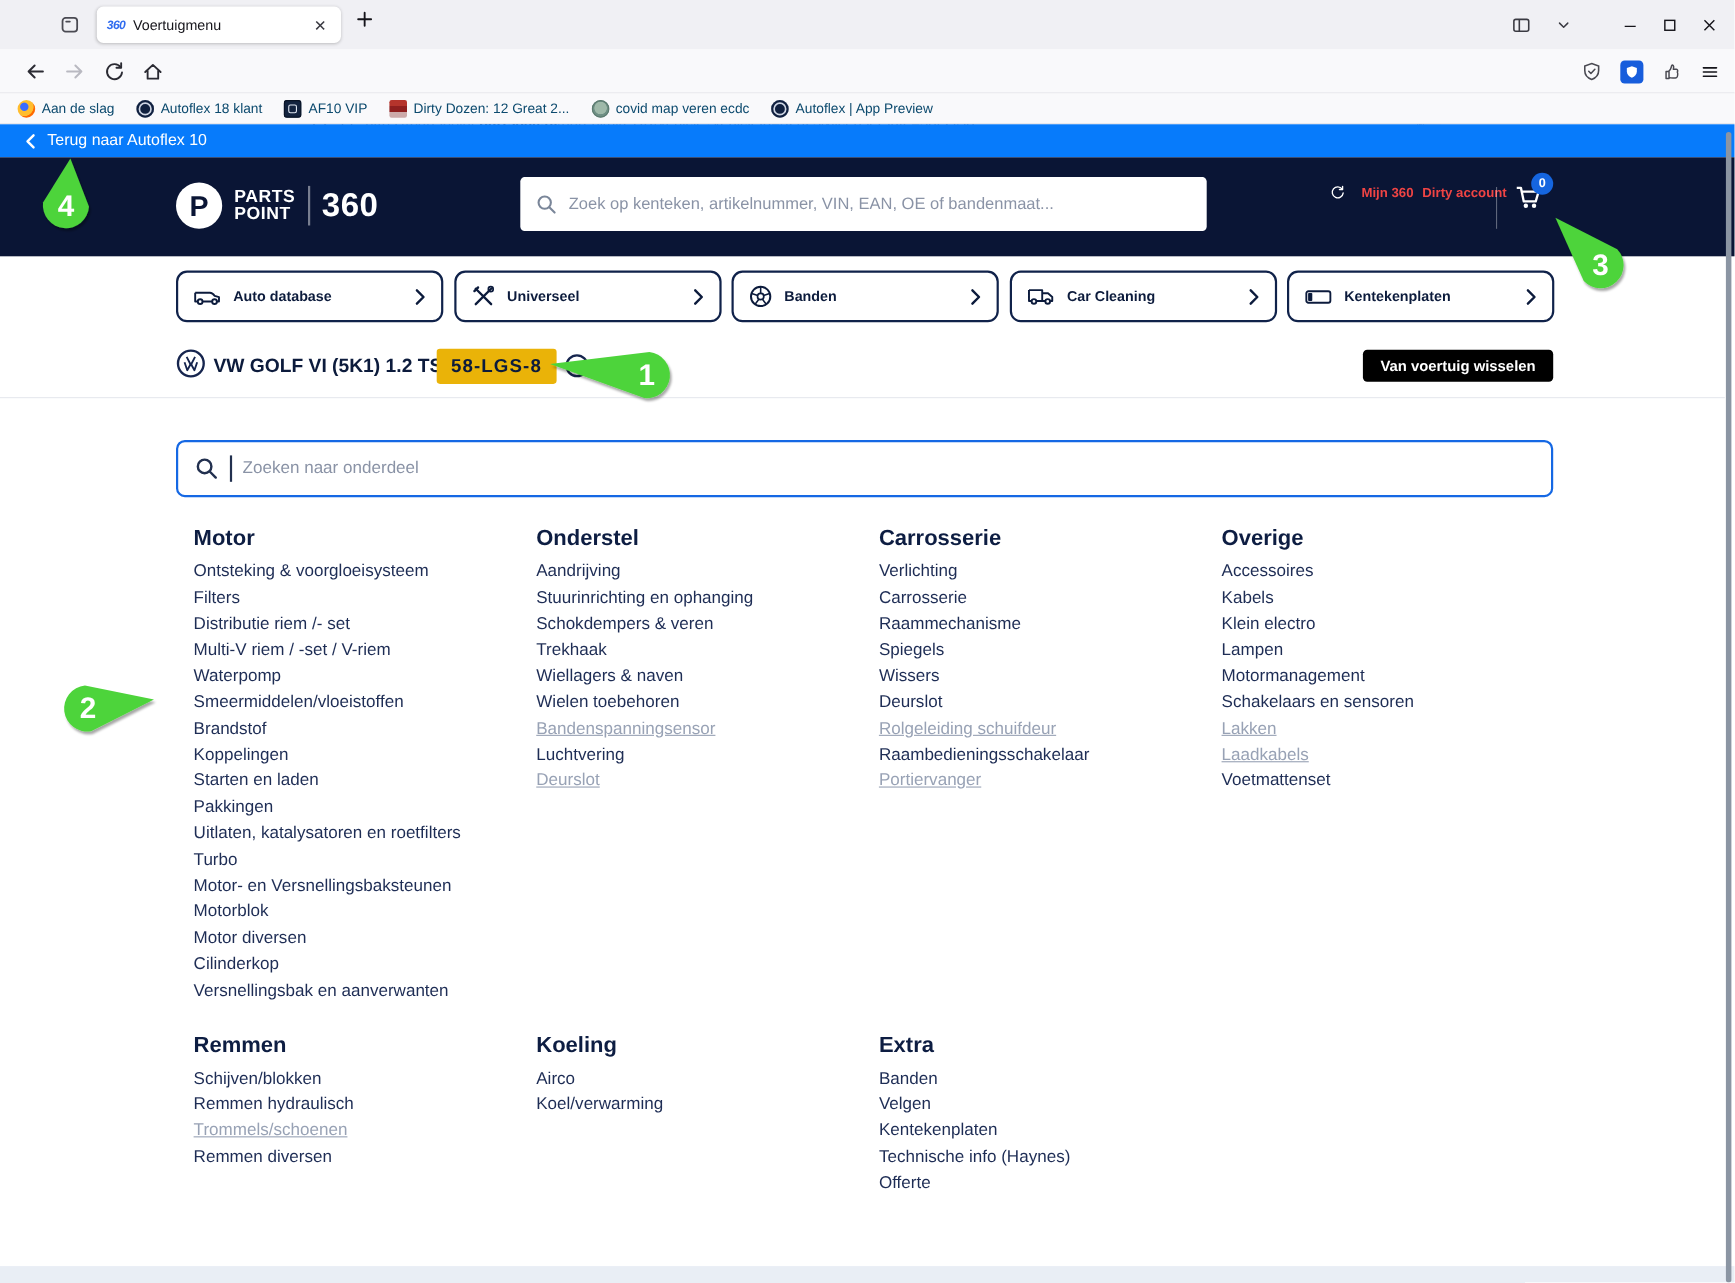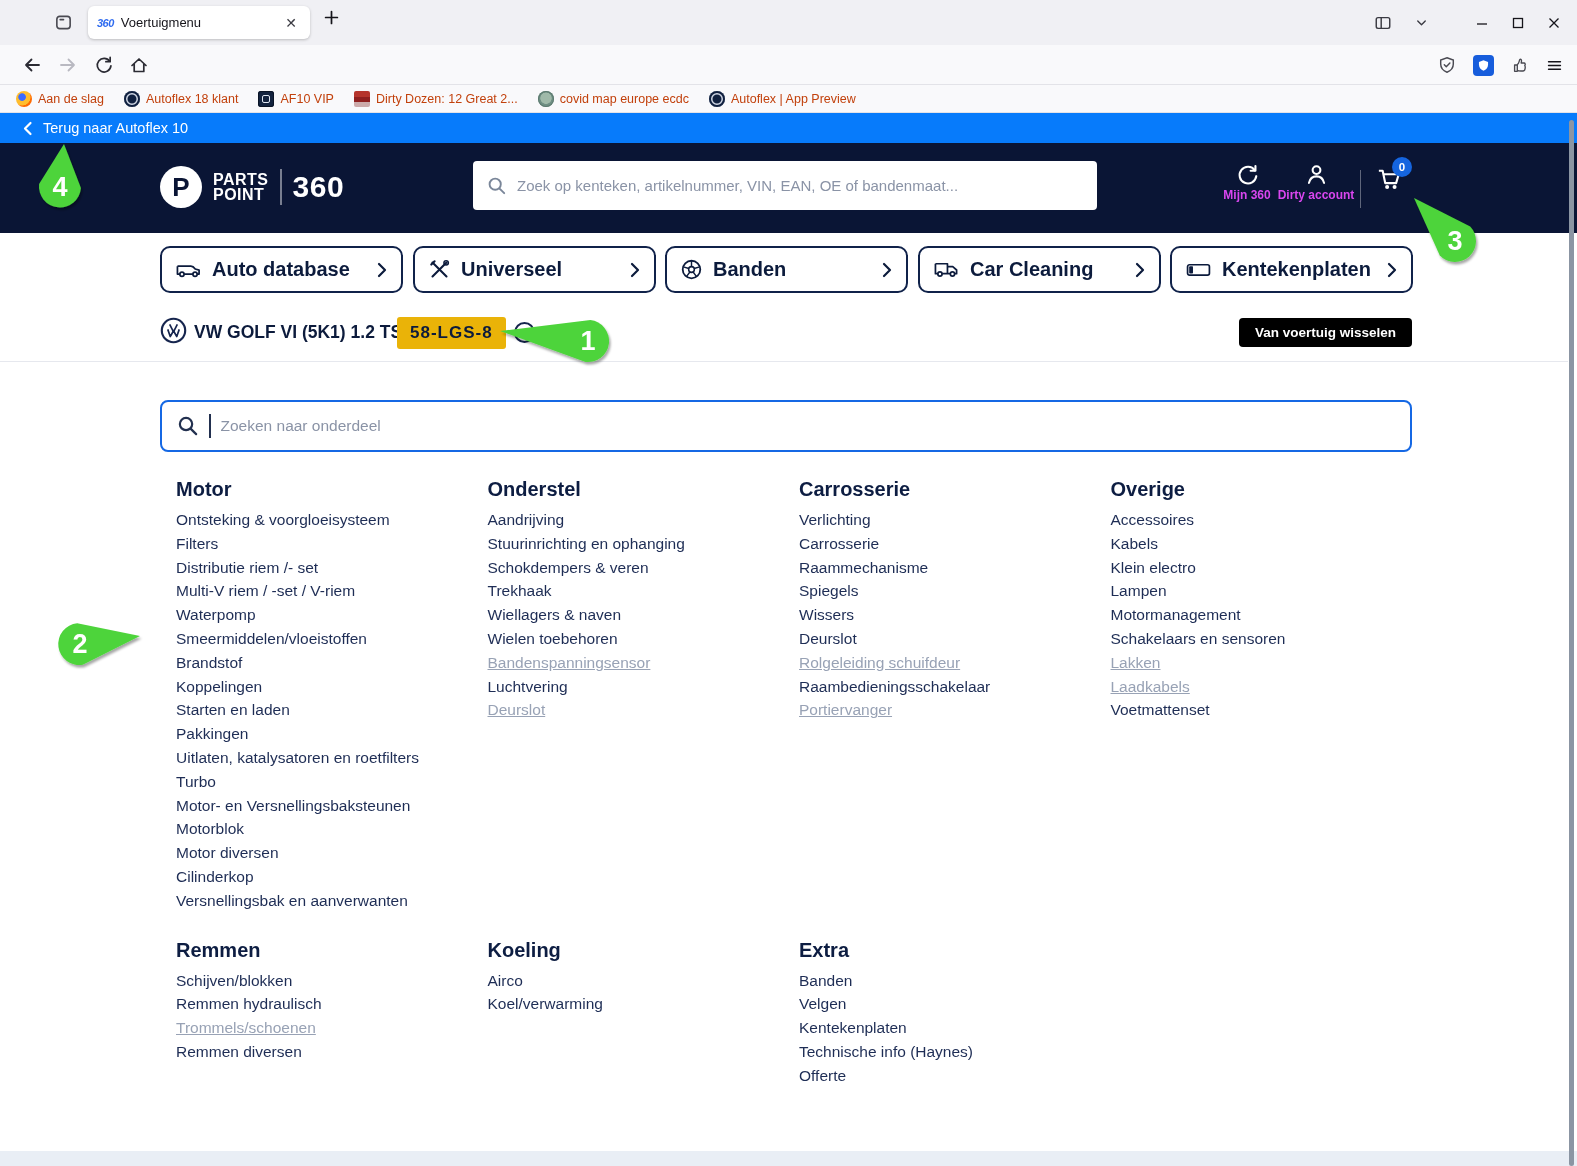--- a/index.html
+++ b/index.html
@@ -21,49 +21,49 @@
   .toolbar { position:absolute; top:45px; left:0; width:1577px; height:40px; background:#f9f9fb; border-bottom:1px solid #e3e3e8; }
   .navbtn { position:absolute; top:10px; color:#2b2b33; }
   .urlbar { position:absolute; left:270px; top:49px; width:1040px; height:32px; background:#f0f0f4; border-radius:7px; display:flex; align-items:center; padding:0 12px; gap:9px; }
   .url-text { font-size:13.5px; white-space:nowrap; overflow:hidden; flex:1; color:#6b6b74; }
   .url-text b { color:#15141a; font-weight:bold; }
   .url-star { color:#4a4a52; font-size:15px; }
   .tb-right { position:absolute; right:14px; top:0; height:40px; display:flex; align-items:center; gap:17px; }
   .bitwarden { width:21px; height:21px; background:#175ddc; border-radius:4px; display:flex; align-items:center; justify-content:center; }
 
   .bookmarks { position:absolute; top:85px; left:0; width:1577px; height:28px; background:#f9f9fb; border-bottom:1px solid #e3e3e8; display:flex; align-items:center; gap:20px; padding:0 0 0 16px; }
-  .bm { display:flex; align-items:center; gap:6px; font-size:12.5px; color:#c2410c; white-space:nowrap; }
+  .bm { display:flex; align-items:center; gap:6px; font-size:12.5px; color:#0c4a6e; white-space:nowrap; }
   .bm-ic { width:16px; height:16px; border-radius:3px; flex:none; }
   .ic-firefox { border-radius:50%; background:radial-gradient(circle at 38% 38%, #3b6bff 0 24%, #ffbd2e 30% 58%, #ff6a00 62% 82%, #e22850 100%); }
   .ic-roundel { border-radius:50%; background:#10203f; box-shadow:inset 0 0 0 2px #10203f, inset 0 0 0 3.5px #cfd6e4; }
   .ic-square-navy { background:#13233f; box-shadow:inset 0 0 0 1px #0a1426; position:relative; }
   .ic-square-navy::after { content:""; position:absolute; left:4px; top:4px; right:4px; bottom:4px; border:1.5px solid #dfe6f2; border-radius:2px; }
   .ic-dozen { background:linear-gradient(180deg,#b5342c 0 35%, #8f1f1f 35% 70%, #caa 70% 100%); border-radius:2px; }
   .ic-covid { border-radius:50%; background:radial-gradient(circle at 50% 45%, #9fb9a9 0 45%, #6f8f84 50% 100%); box-shadow:inset 0 0 0 1px #5c7a6f; }
 
   
   .banner { position:absolute; top:113px; left:0; width:1577px; height:30px; background:#077bfb; color:#fff; display:flex; align-items:center; gap:10px; padding-left:22px; font-size:14.5px; }
   .site-header { position:absolute; top:143px; left:0; width:1577px; height:90px; background:#0a1535; }
   .logo { position:absolute; left:160px; top:23px; display:flex; align-items:center; gap:11px; color:#fff; }
   .logo-circle { width:42px; height:42px; border-radius:50%; background:#fff; color:#0a1535; display:flex; align-items:center; justify-content:center; font-weight:bold; font-size:26px; }
   .logo-words { font-weight:bold; font-size:16px; line-height:15px; letter-spacing:.5px; }
   .logo-sep { width:2px; height:36px; background:rgba(255,255,255,.45); }
   .logo-360 { font-weight:bold; font-size:30px; letter-spacing:.5px; }
   .hsearch { position:absolute; left:473px; top:18px; width:624px; height:49px; background:#fff; border-radius:4px; display:flex; align-items:center; padding:0 14px; gap:10px; }
   .hsearch input { border:0; outline:0; flex:1; font-size:15px; font-family:inherit; color:#0a1535; background:transparent; }
   .hsearch input::placeholder { color:#8a93a6; }
-  .hicon { position:absolute; top:20px; display:flex; flex-direction:column; align-items:center; gap:2px; color:#d946ef; width:76px; }
+  .hicon { position:absolute; top:20px; display:flex; flex-direction:row; align-items:center; gap:15px; color:#ef4444; width:76px; }
   .hicon .lbl { font-size:12px; font-weight:bold; white-space:nowrap; }
   .hdr-sep { position:absolute; left:1360px; top:27px; width:1px; height:38px; background:rgba(255,255,255,.35); }
   .cart { position:absolute; left:1376px; top:23px; color:#fff; }
   .cart-badge { position:absolute; left:16px; top:-9px; min-width:20px; height:20px; background:#1565df; border-radius:50%; color:#fff; font-size:11.5px; font-weight:bold; display:flex; align-items:center; justify-content:center; }
 
   
   .navrow { position:absolute; top:246px; left:0; width:1577px; }
-  .navbtn-card { position:absolute; top:0; height:47px; width:243px; border:2px solid #10224a; border-radius:10px; background:#fff; display:flex; align-items:center; gap:11px; padding:0 14px; font-weight:bold; font-size:20px; color:#0c1b3c; }
+  .navbtn-card { position:absolute; top:0; height:47px; width:243px; border:2px solid #10224a; border-radius:10px; background:#fff; display:flex; align-items:center; gap:11px; padding:0 14px; font-weight:bold; font-size:13px; color:#0c1b3c; }
   .navbtn-card .chev { margin-left:auto; }
 
   .vehrow { position:absolute; top:317px; left:160px; width:1257px; height:34px; }
   .veh-name { position:absolute; left:34px; top:5px; font-weight:bold; font-size:17.5px; color:#0c1b3c; white-space:nowrap; }
   .plate { position:absolute; left:237px; top:0; background:#eab308; border-radius:3px; padding:6px 13px; font-weight:bold; font-size:17px; color:#0c1b3c; letter-spacing:1px; }
   .info-circle { position:absolute; left:354px; top:5px; width:21px; height:21px; border:2.5px solid #16254e; border-radius:50%; }
   .switch-btn { position:absolute; right:5px; top:1px; background:#000000; color:#fff; font-weight:bold; font-size:13.5px; border:0; border-radius:4px; padding:7px 16px; font-family:inherit; }
   .veh-divider { position:absolute; top:361px; left:0; width:1568px; height:1px; background:#e6e8ee; }
 
   .psearch { position:absolute; top:400px; left:160px; width:1252px; height:52px; border:2px solid #1568e4; border-radius:8px; background:#fff; display:flex; align-items:center; padding:0 15px; gap:10px; }
@@ -208,21 +208,21 @@
   <span class="bm">
       <span class="bm-ic ic-square-navy"></span>
       <span>AF10 VIP</span>
     </span>
   <span class="bm">
       <span class="bm-ic ic-dozen"></span>
       <span>Dirty Dozen: 12 Great 2...</span>
     </span>
   <span class="bm">
       <span class="bm-ic ic-covid"></span>
-      <span>covid map europe ecdc</span>
+      <span>covid map veren ecdc</span>
     </span>
   <span class="bm">
       <span class="bm-ic ic-roundel"></span>
       <span>Autoflex | App Preview</span>
     </span>
 </div>
 
 <div class="banner">
   <span>
       <svg width="11" height="15" viewBox="0 0 11 15">

